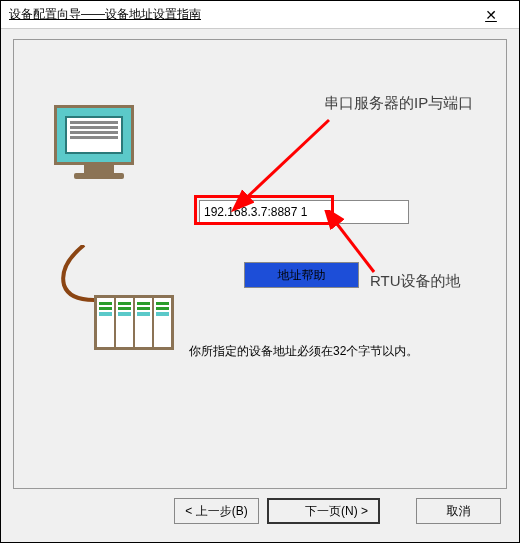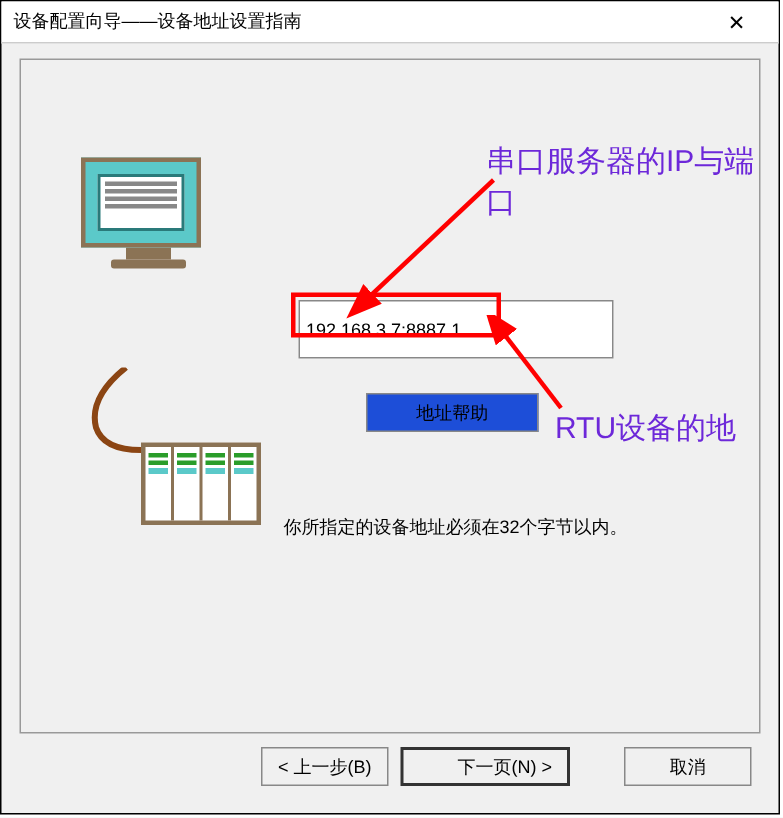--- a/index.html
+++ b/index.html
@@ -10,20 +10,21 @@
       width: 522px;
       height: 545px;
       position: relative;
     }
     .window {
       border: 1px solid #000;
       width: 520px;
       height: 543px;
       background: #f0f0f0;
       position: relative;
+      text-decoration: underline;
     }
     .titlebar {
       height: 28px;
       background: #fff;
       border-bottom: 1px solid #ccc;
       display: flex;
       align-items: center;
       padding: 0 8px;
       position: relative;
     }
@@ -128,21 +129,21 @@
       line-height: 1.7;
       font-size: 12px;
     }
     .input-row {
       position: absolute;
       left: 185px;
       top: 160px;
     }
     .input-field {
       width: 210px;
-      height: 39px;
+      height: 24px;
       border: 1px solid #888;
       padding: 2px 4px;
       font-size: 12px;
       background: #fff;
     }
     .input-highlight {
       position: absolute;
       left: 180px;
       top: 155px;
       width: 140px;
@@ -162,22 +163,22 @@
       font-size: 12px;
       cursor: pointer;
     }
     .hint {
       position: absolute;
       left: 175px;
       top: 303px;
       font-size: 12px;
     }
     .callout {
-      color: #6d28d9;
-      font-size: 20px;
+      color: #404040;
+      font-size: 15px;
       position: absolute;
       z-index: 10;
       font-weight: 500;
     }
     .callout1 { left: 310px; top: 54px; }
     .callout2 { left: 356px; top: 232px; }
     .arrow {
       position: absolute;
       z-index: 8;
       pointer-events: none;

